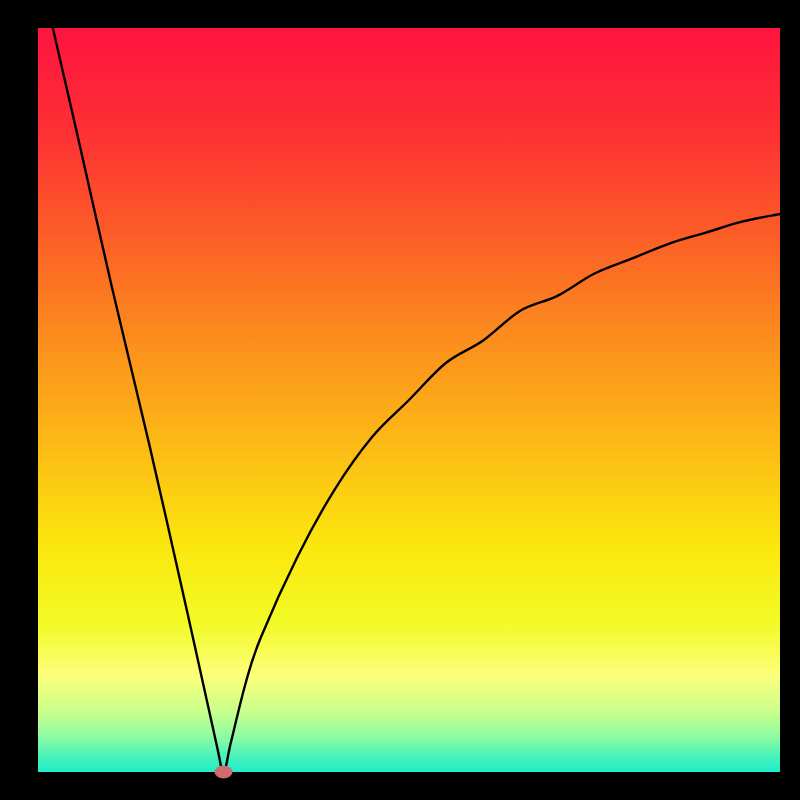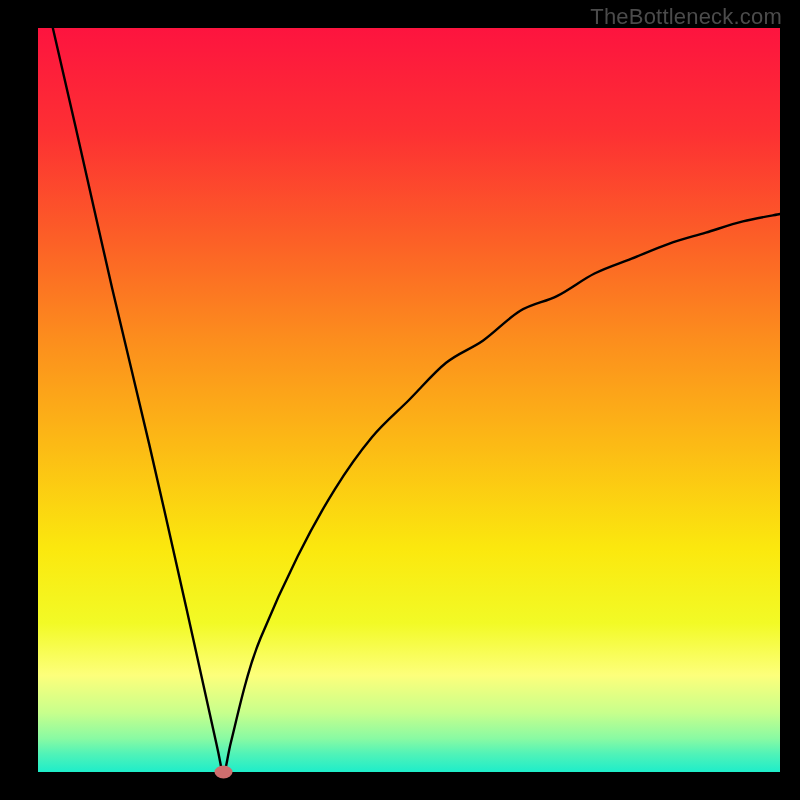--- a/index.html
+++ b/index.html
@@ -30,21 +30,20 @@
   svg {
     position: absolute;
     top: 0;
     left: 0;
   }
 </style>
 </head>
 <body>
 
 <div class="frame">
-  <div class="watermark">TheBottleneck.com</div>
   <svg id="chart-svg" width="800" height="800">
       <defs>
         <linearGradient id="bg-grad" x1="0" y1="0" x2="0" y2="1">
           <stop offset="0" stop-color="#fd143f"></stop>
           <stop offset="0.14" stop-color="#fd3033"></stop>
           <stop offset="0.28" stop-color="#fc5e27"></stop>
           <stop offset="0.42" stop-color="#fc8e1d"></stop>
           <stop offset="0.56" stop-color="#fcba15"></stop>
           <stop offset="0.7" stop-color="#fbe80e"></stop>
           <stop offset="0.8" stop-color="#f2fa26"></stop>

